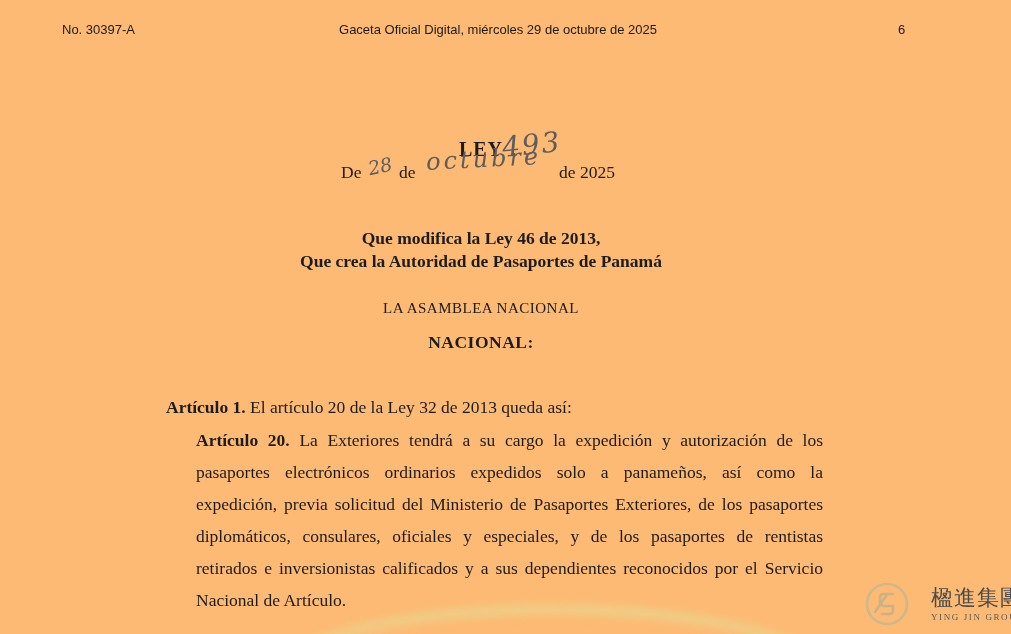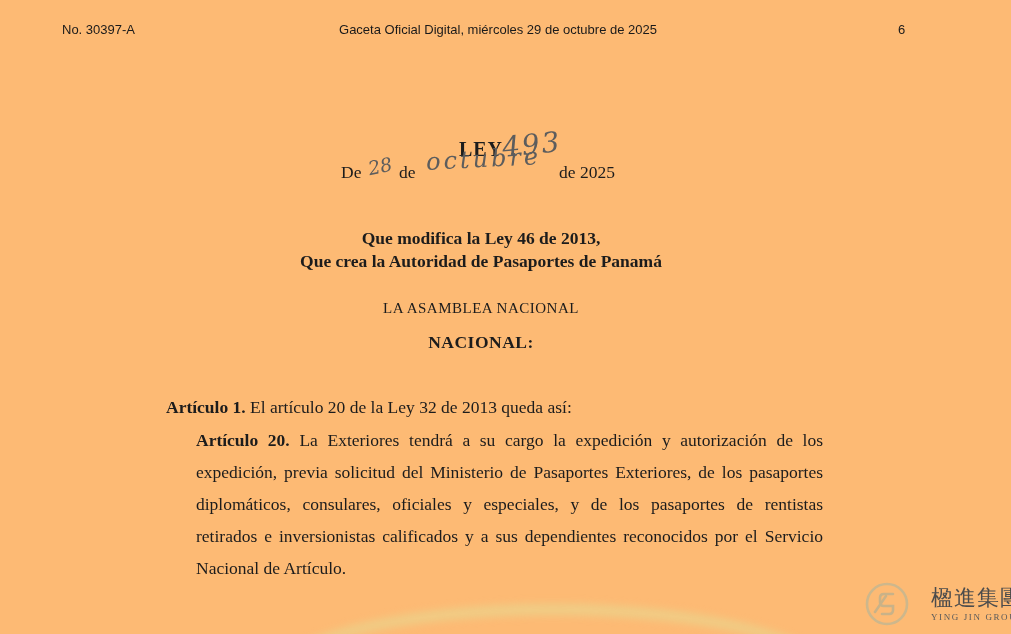--- a/index.html
+++ b/index.html
@@ -124,20 +124,21 @@
     <div>Que crea la Autoridad de Pasaportes de Panamá</div>
   </div>
 
   <div class="center-block assembly">LA ASAMBLEA NACIONAL</div>
   <div class="center-block decree">NACIONAL:</div>
 
   <div class="article1"><b>Artículo 1.</b><span> El artículo 20 de la Ley 32 de 2013 queda así:</span></div>
 
   <div class="para">
     <div class="pline"><b>Artículo 20.</b><span> La Exteriores tendrá a su cargo la expedición y autorización de los</span></div>
+    <div class="pline">pasaportes electrónicos ordinarios expedidos solo a panameños, así como la</div>
     <div class="pline">expedición, previa solicitud del Ministerio de Pasaportes Exteriores, de los pasaportes</div>
     <div class="pline">diplomáticos, consulares, oficiales y especiales, y de los pasaportes de rentistas</div>
     <div class="pline">retirados e inversionistas calificados y a sus dependientes reconocidos por el Servicio</div>
     <div class="pline last">Nacional de Artículo.</div>
   </div>
 
   <div class="seal-arc"></div>
 
   <div class="wm">
     <svg class="wm-logo" viewBox="0 0 50 52" xmlns="http://www.w3.org/2000/svg">

